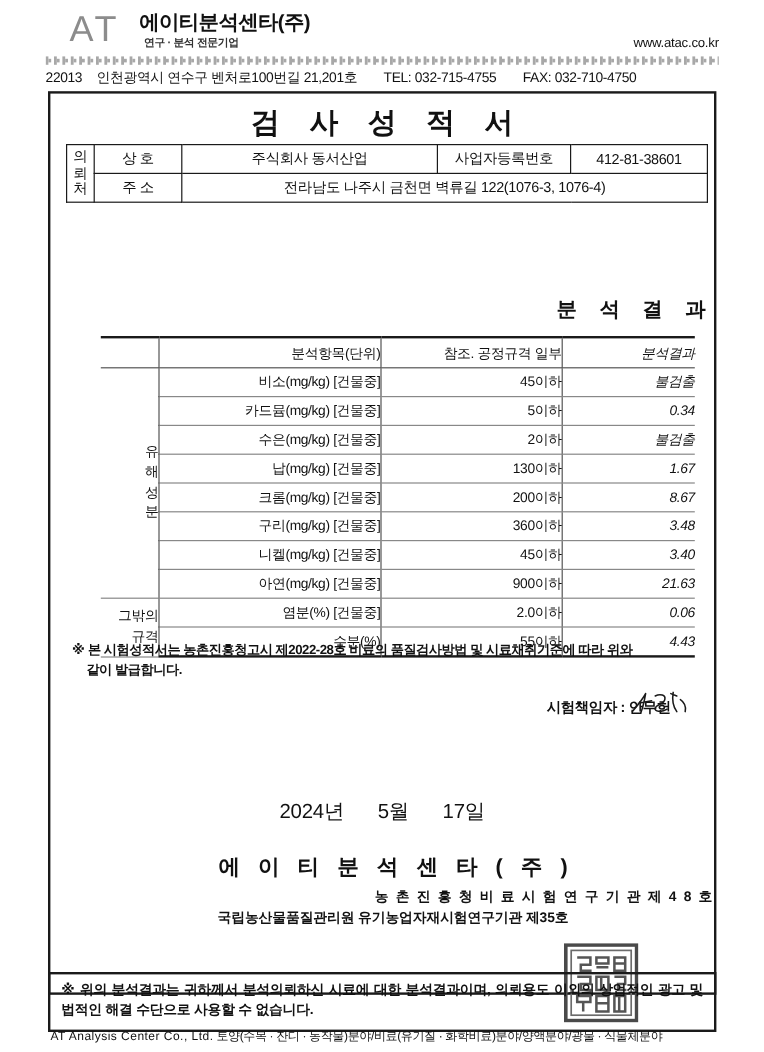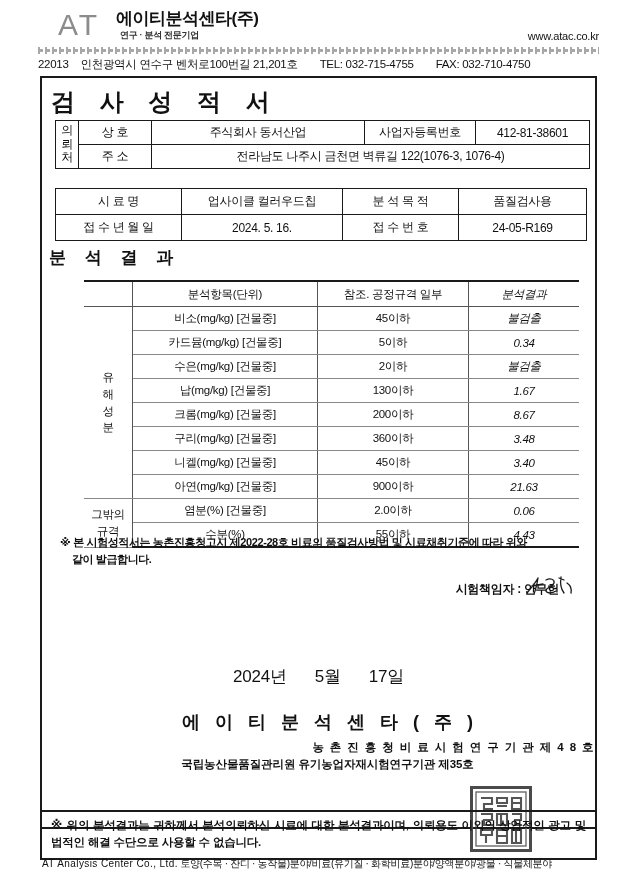--- a/index.html
+++ b/index.html
@@ -91,20 +91,21 @@
     left: 40px; top: 76px;
     width: 557px; height: 753px;
     border: 2px solid #1a1a1a;
     box-sizing: border-box;
   }
 
   .doc-title {
     position: absolute;
     left: 0; top: 8px;
     width: 100%;
+    text-align: center;
     font-size: 24px;
     font-weight: 700;
     letter-spacing: 9px;
     text-indent: 9px;
   }
 
   
   table.grid {
     border-collapse: collapse;
     table-layout: fixed;
@@ -136,37 +137,37 @@
     left: 13px; top: 110px;
     width: 529px;
   }
   .sample-table td { height: 25px; }
 
   
   .res-title {
     position: absolute;
     left: 0; top: 168px;
     width: 100%;
-    text-align: left;
+    text-align: right;
     font-size: 17px;
     font-weight: 700;
     letter-spacing: 7px;
     text-indent: 7px;
   }
 
   .res-table {
     position: absolute;
     left: 42px; top: 202px;
     width: 472px;
     border-collapse: collapse;
     table-layout: fixed;
   }
   .res-table td {
     font-size: 11.5px;
-    text-align: center;
+    text-align: right;
     vertical-align: middle;
     height: 23px;
     padding: 0;
     letter-spacing: -0.3px;
     border-left: 1px solid #555;
     border-right: 1px solid #555;
     border-top: 1px solid #888;
     border-bottom: 1px solid #888;
   }
   .res-table tr.hdr td {
@@ -324,36 +325,20 @@
         <td style="width:110px">사업자등록번호</td>
         <td style="width:113px">412-81-38601</td>
       </tr>
       <tr>
         <td>주        소</td>
         <td colspan="3">전라남도 나주시 금천면 벽류길 122(1076-3, 1076-4)</td>
       </tr>
     </tbody>
       </table>
 
-    <table class="grid sample-table">
-      <tbody>
-          <tr>
-        <td style="width:125px">시        료        명</td>
-        <td style="width:160px">업사이클 컬러우드칩</td>
-        <td style="width:115px">분   석   목   적</td>
-        <td style="width:127px">품질검사용</td>
-      </tr>
-      <tr>
-        <td>접  수  년  월  일</td>
-        <td>2024.  5.  16.</td>
-        <td>접   수   번   호</td>
-        <td>24-05-R169</td>
-      </tr>
-    </tbody>
-      </table>
 
     <div class="res-title">분 석 결 과</div>
 
     <table class="res-table">
       <tbody>
           <tr class="hdr">
         <td class="cat-cell outL"></td>
         <td class="col-item">분석항목(단위)</td>
         <td class="col-spec">참조. 공정규격 일부</td>
         <td class="col-val outR">분석결과</td>

